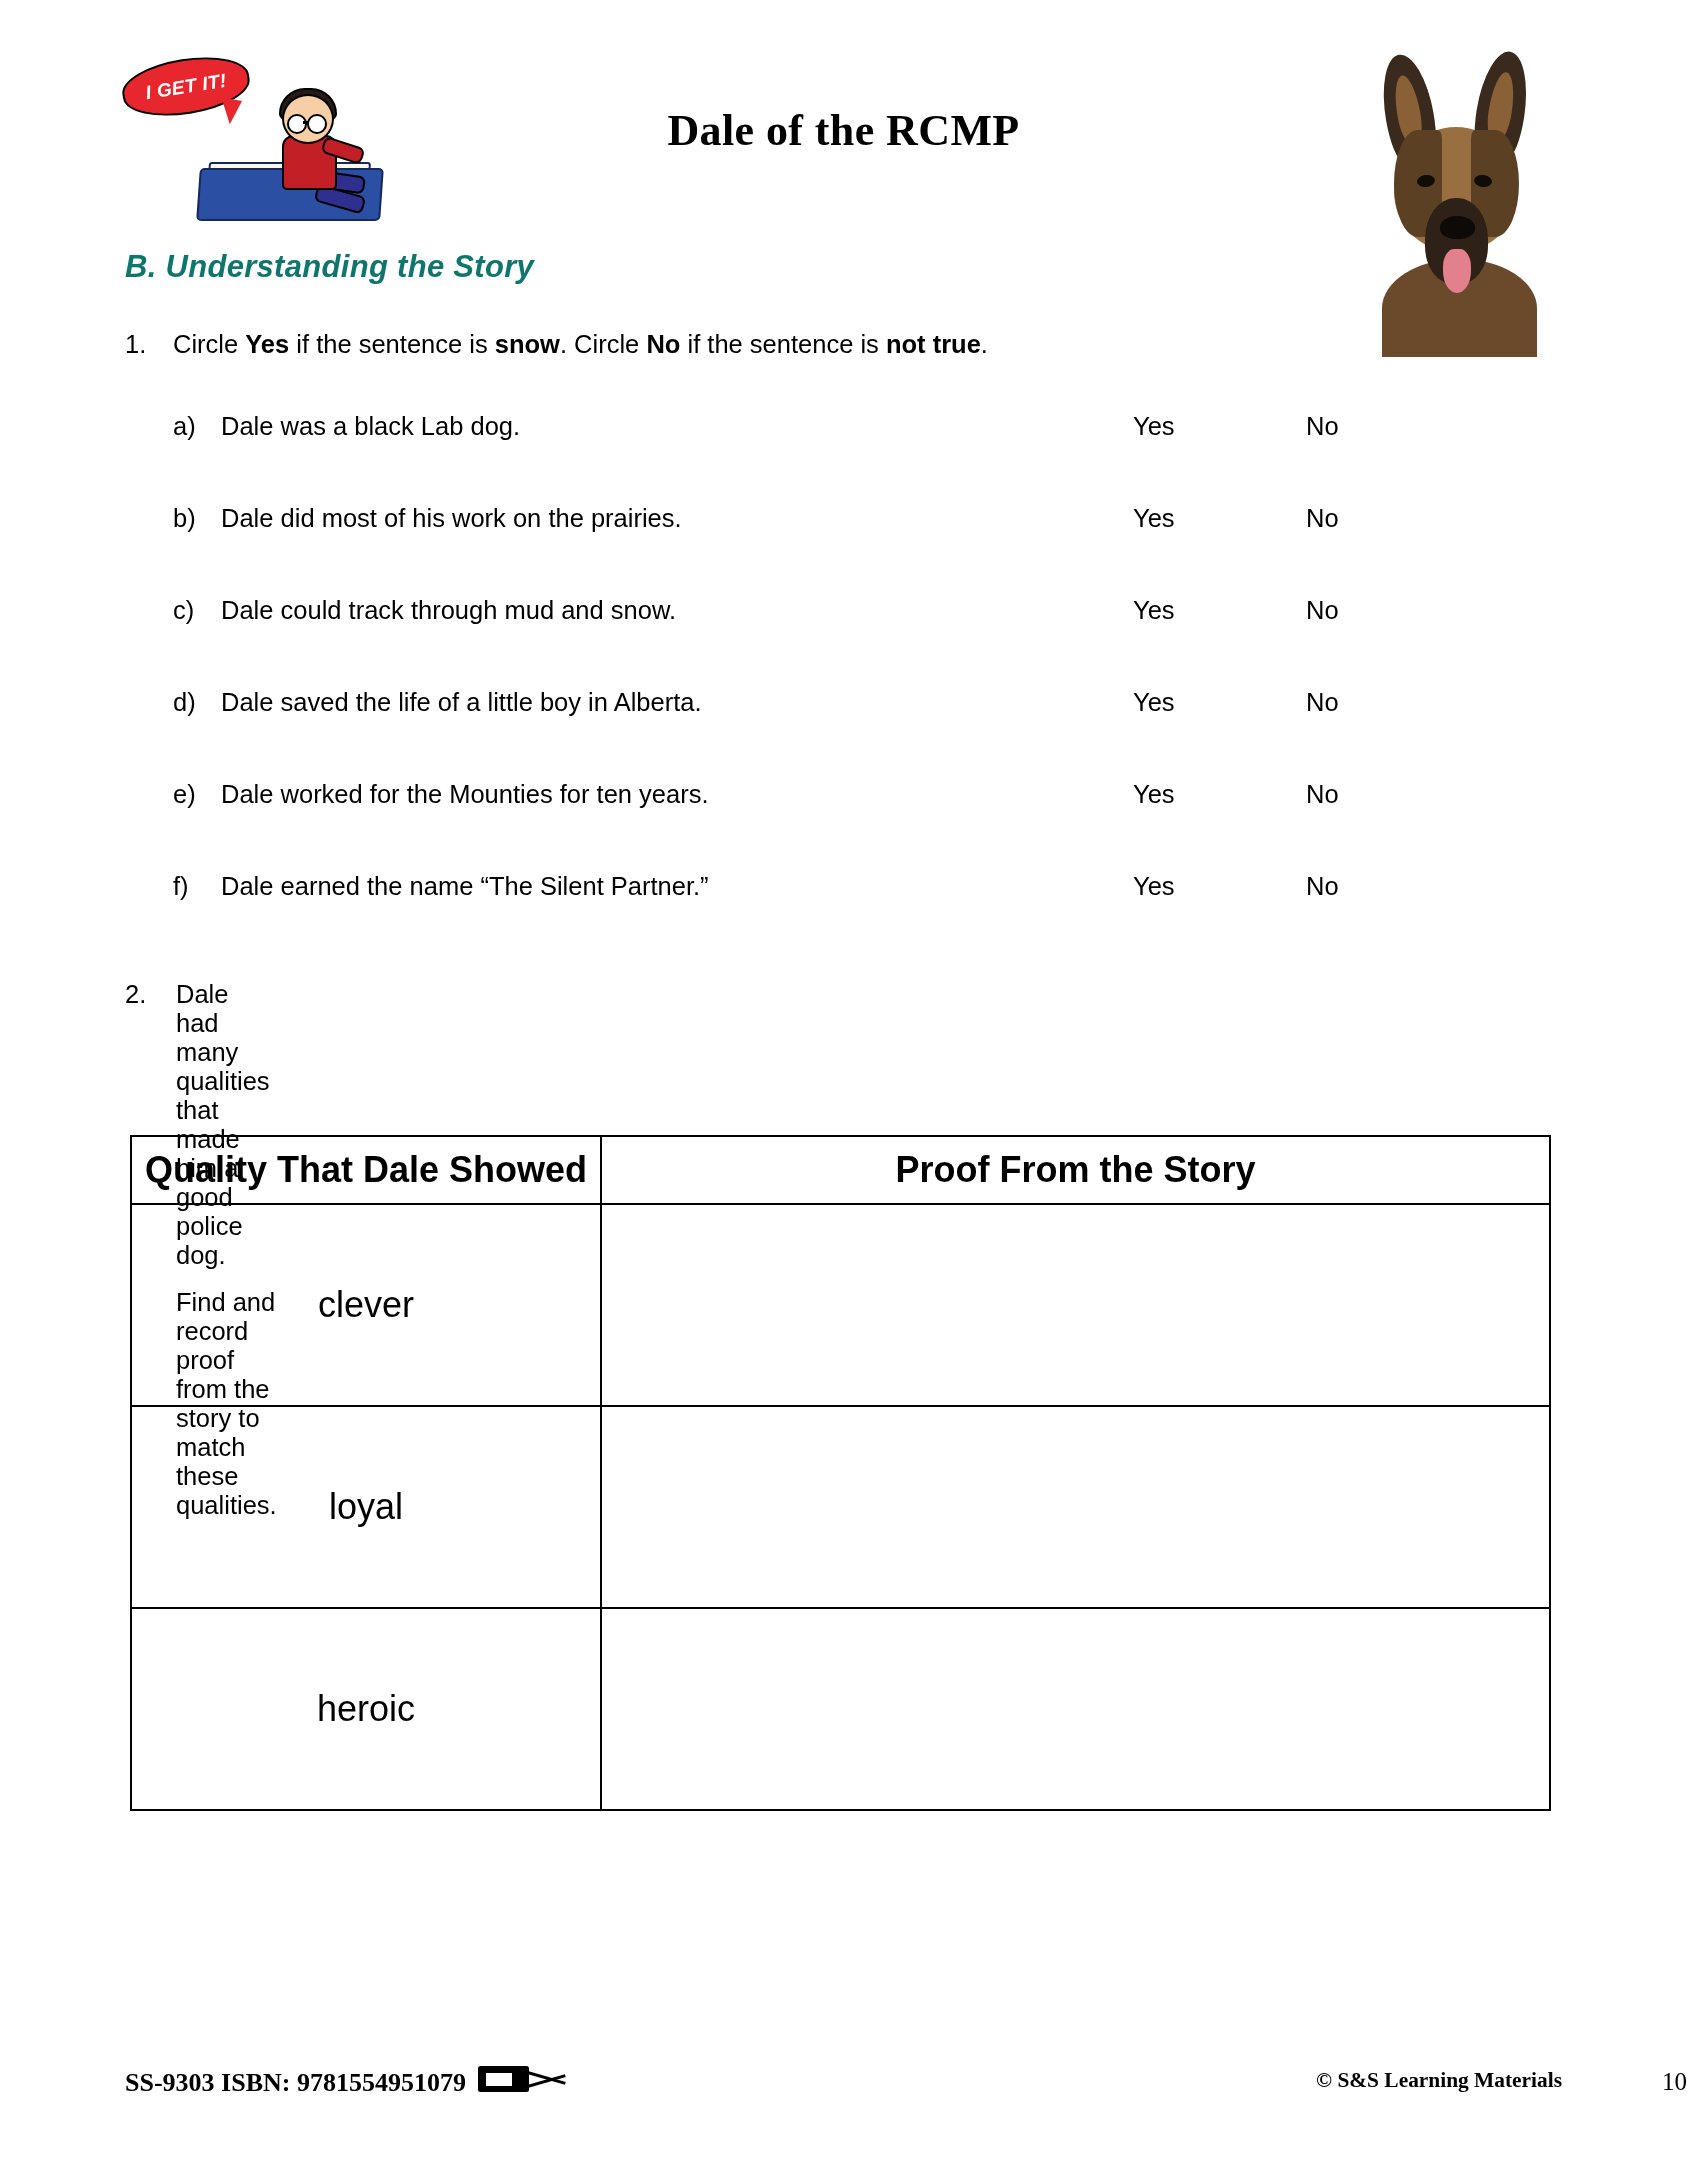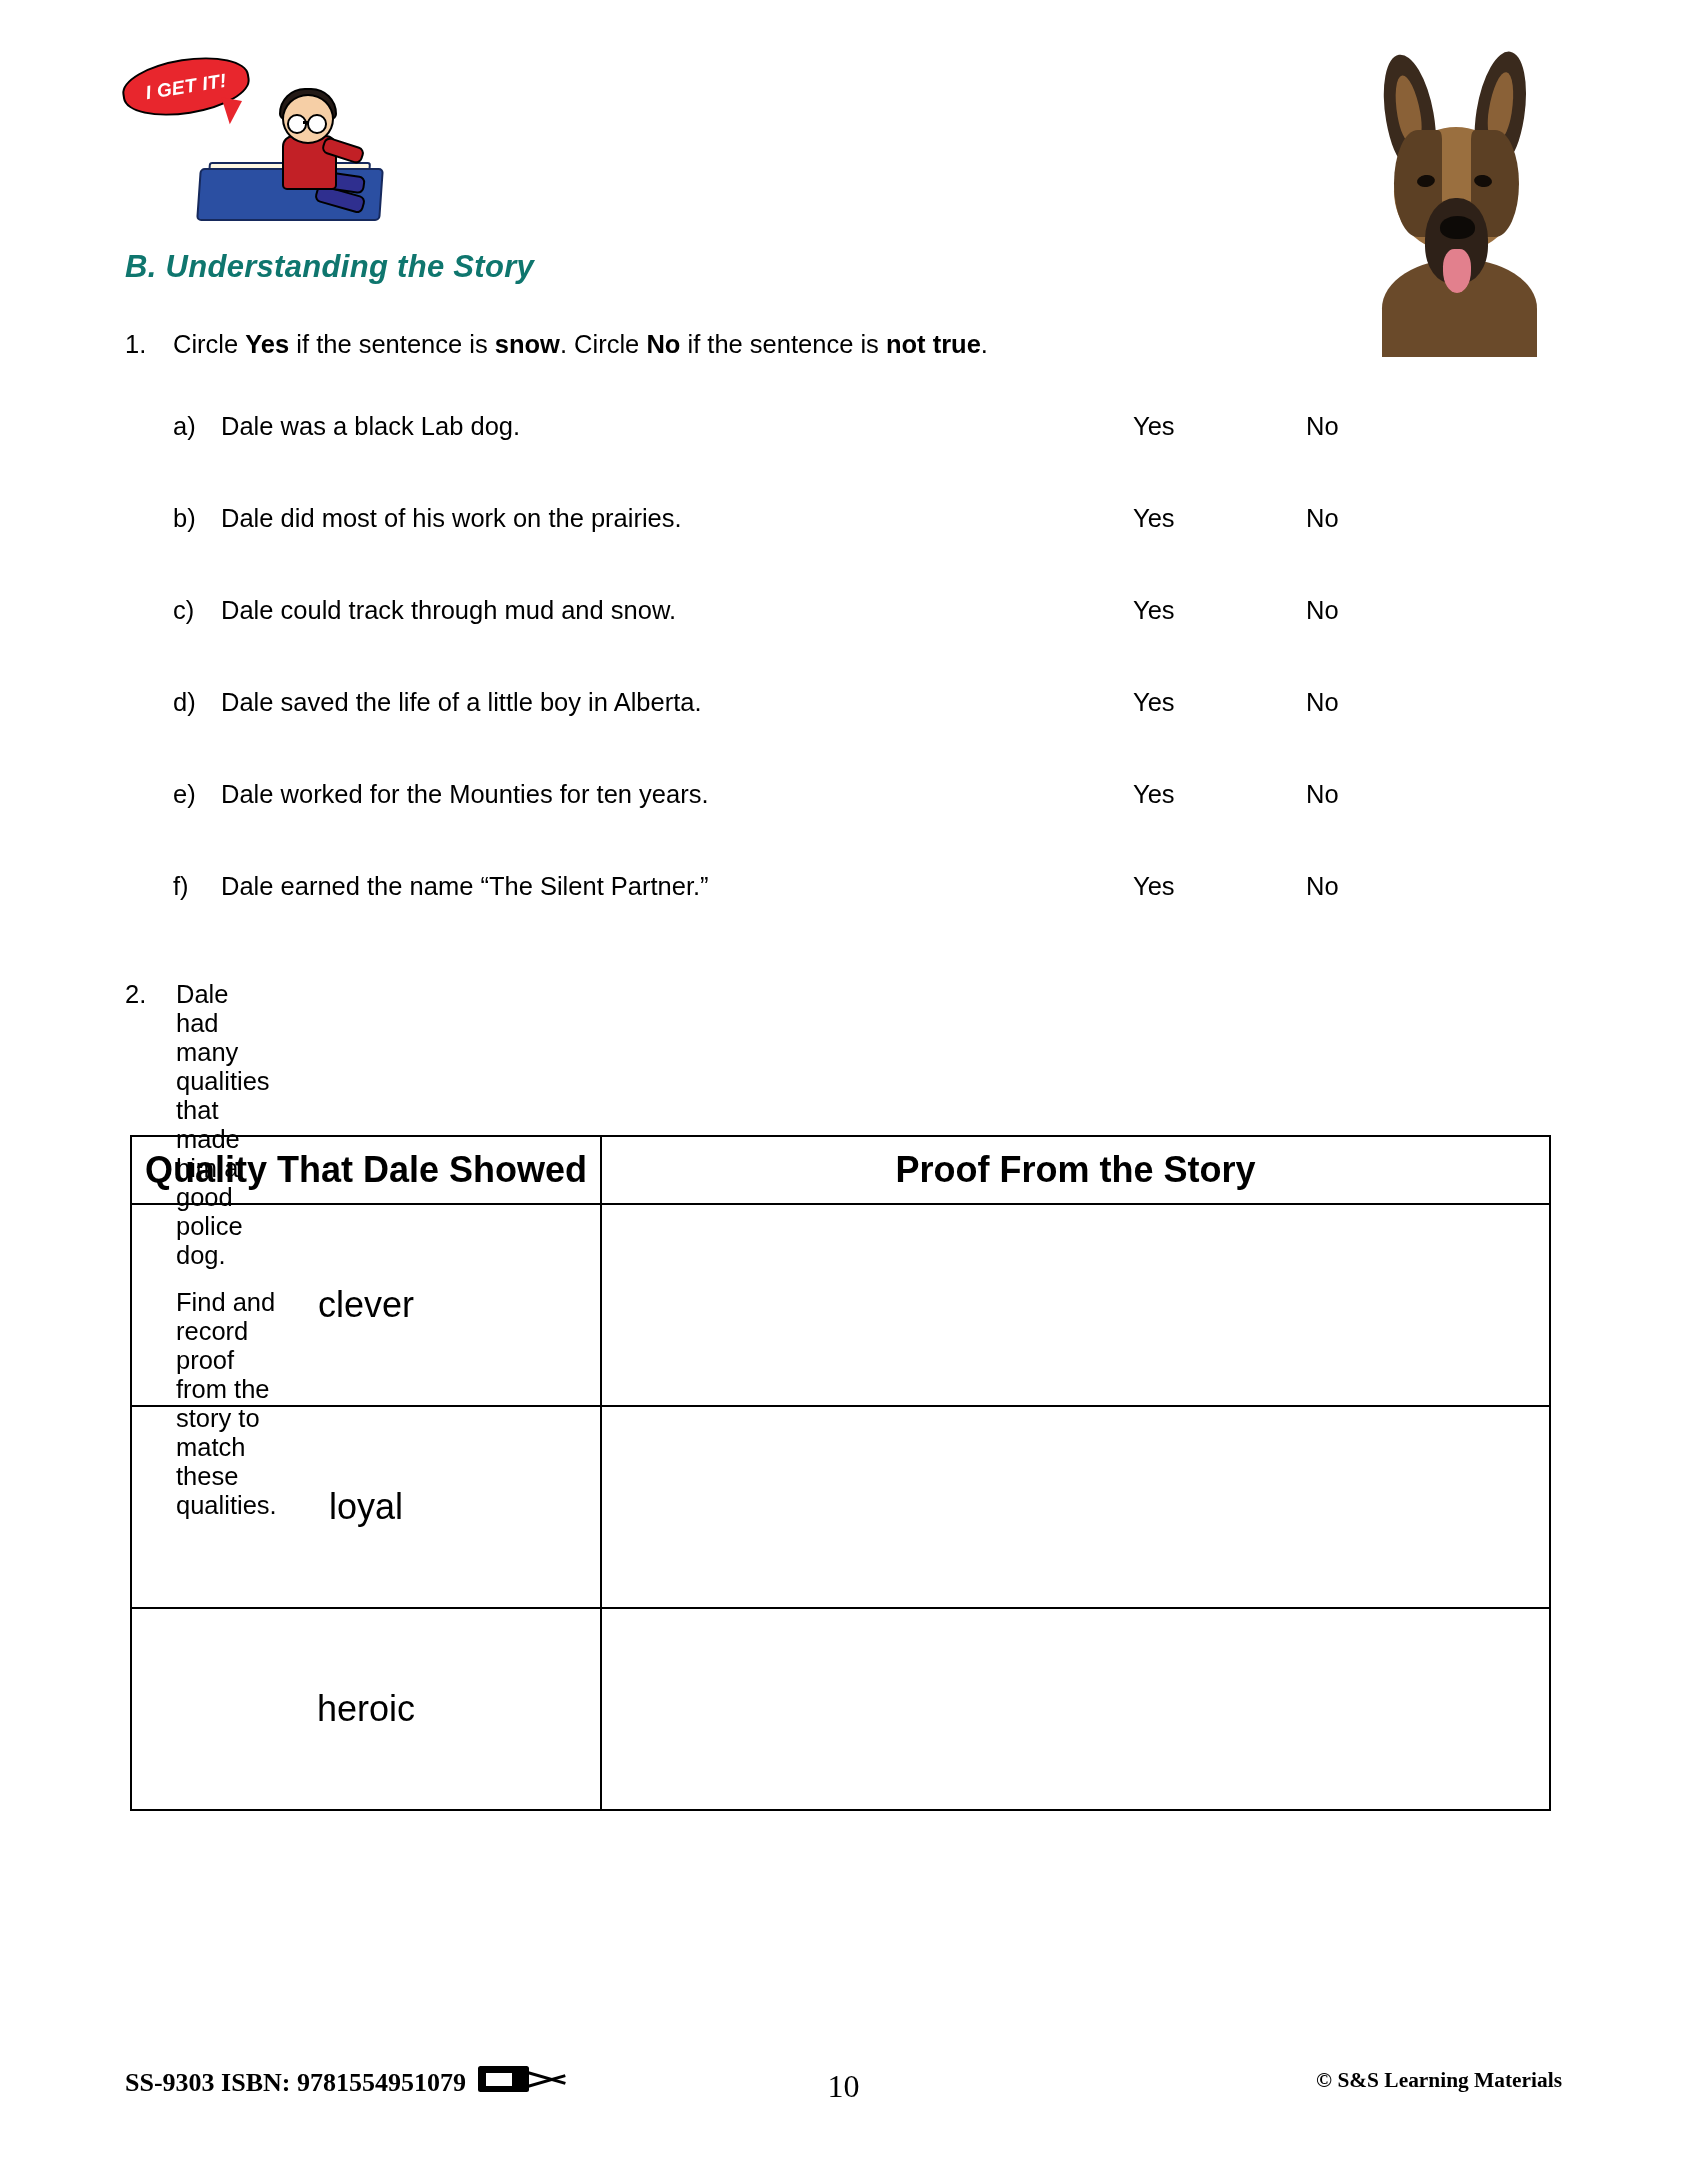--- a/index.html
+++ b/index.html
@@ -333,23 +333,23 @@
   }
   .sc-blade1, .sc-blade2 {
     position: absolute; left: 46px; width: 43px; height: 3.3px; background: #000;
   }
   .sc-blade1 { top: 11.5px; transform: rotate(16deg); transform-origin: left center; }
   .sc-blade2 { top: 28px; transform: rotate(-16deg); transform-origin: left center; }
 
   .footer-page {
     position: absolute;
     left: 0; right: 0; top: 0;
-    text-align: center;
+    text-align: right;
     font-family: "Liberation Serif", serif;
-    font-size: 32px;
+    font-size: 25px;
   }
   .footer-right {
     position: absolute;
     right: 125px; top: 0;
     font-family: "Liberation Serif", serif;
     font-weight: bold;
     font-size: 21.4px;
   }
 </style>
 </head>
@@ -376,20 +376,21 @@
         <div class="glasses-l"></div>
         <div class="glasses-r"></div>
         <div class="glasses-bridge"></div>
       </div>
       <div class="speech-bubble">
         <div class="bubble-text">I GET IT!</div>
       </div>
       <div class="bubble-tail"></div>
     </div>
 
+    <div class="title">Dale of the RCMP</div>
 
     <div class="dog-photo">
       <div class="bg"></div>
       <div class="ear-l"></div>
       <div class="ear-r"></div>
       <div class="chest"></div>
       <div class="head"></div>
       <div class="face-dark-l"></div>
       <div class="face-dark-r"></div>
       <div class="eye-l"></div>

